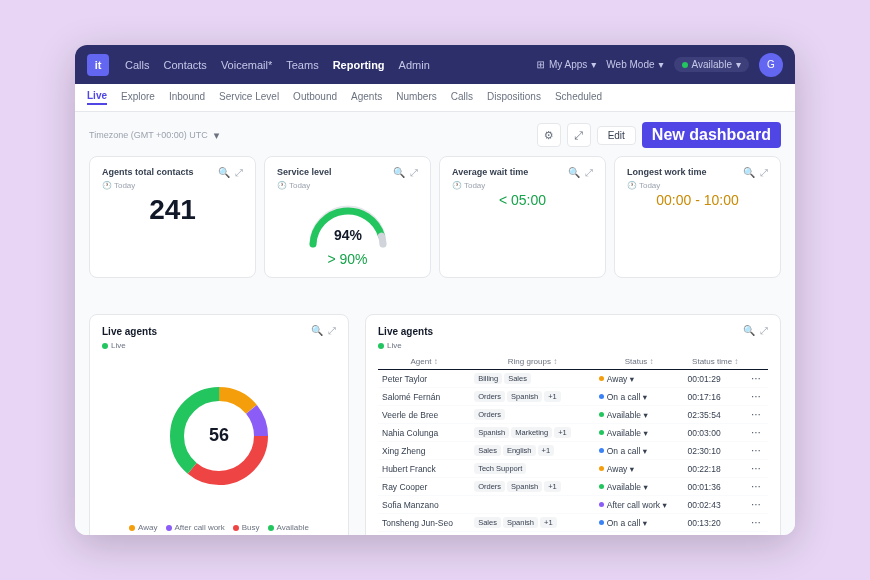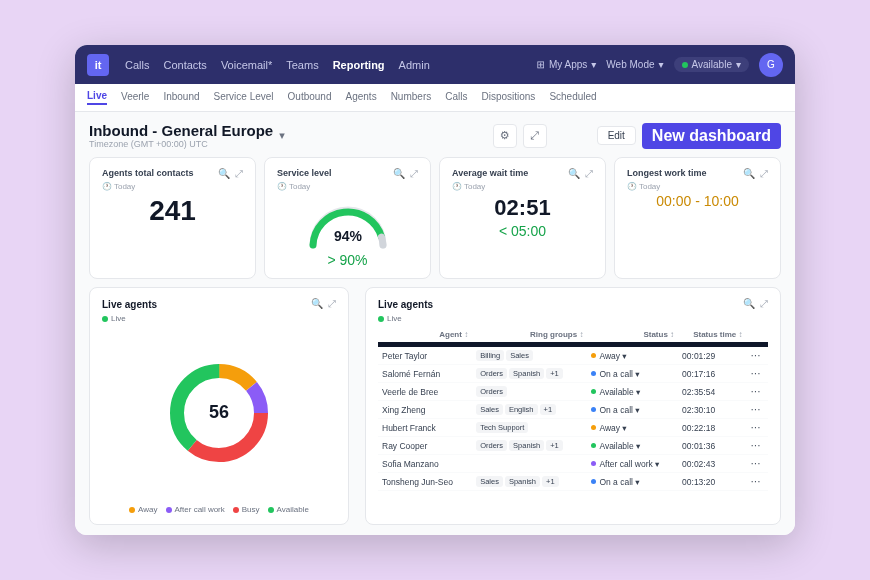--- a/index.html
+++ b/index.html
@@ -169,21 +169,20 @@
       color: #6b7280;
     }
     .btn-edit {
       background: #fff;
       border: 1px solid #e5e7eb;
       border-radius: 4px;
       padding: 3px 10px;
       font-size: 10px;
       color: #374151;
       cursor: pointer;
-      margin-left: 44px;
     }
     .btn-new {
       background: #4f46e5;
       border: none;
       border-radius: 4px;
       padding: 4px 10px;
       font-size: 16px;
       color: #fff;
       cursor: pointer;
       font-weight: 600;
@@ -249,20 +248,21 @@
       flex-direction: column;
       align-items: center;
       margin-top: 4px;
     }
     
     .bottom-row {
       display: grid;
       grid-template-columns: 1fr 1.6fr;
       gap: 16px;
       flex: 1;
+      margin-top: 28px;
     }
     .panel-card {
       background: #fff;
       border-radius: 8px;
       border: 1px solid #e5e7eb;
       padding: 10px 12px;
       overflow: hidden;
       display: flex;
       flex-direction: column;
     }
@@ -309,24 +309,24 @@
       margin-top: 6px;
     }
     
     .agent-table {
       width: 100%;
       border-collapse: collapse;
       font-size: 8.5px;
     }
     .agent-table th {
       color: #6b7280;
-      font-weight: 700;
-      text-align: right;
+      font-weight: 400;
+      text-align: center;
       padding: 3px 4px;
-      border-bottom: 5px solid #0f172a;
+      border-bottom: 1px solid #0f172a;
       font-size: 8px;
     }
     .agent-table td {
       padding: 3px 4px;
       color: #374151;
       border-bottom: 1px solid #f9fafb;
       white-space: nowrap;
     }
     .tag {
       display: inline-block;
@@ -386,37 +386,36 @@
       <span class="status-pill">
         <span class="status-dot-green"></span>
         <span>Available</span> ▾
       </span>
       <div class="avatar-circle">G</div>
     </div>
   </div>
 
   <div class="sub-nav">
     <span class="sub-nav-link active">Live</span>
-    <span class="sub-nav-link">Veerle</span>
+    <span class="sub-nav-link">Explore</span>
     <span class="sub-nav-link">Inbound</span>
     <span class="sub-nav-link">Service Level</span>
     <span class="sub-nav-link">Outbound</span>
     <span class="sub-nav-link">Agents</span>
     <span class="sub-nav-link">Numbers</span>
     <span class="sub-nav-link">Calls</span>
     <span class="sub-nav-link">Dispositions</span>
     <span class="sub-nav-link">Scheduled</span>
   </div>
 
   <div class="content">
 
     <div class="dash-header">
       <div class="dash-title-area">
         <div>
-          <div class="dash-title">Inbound - General Europe</div>
           <div class="dash-subtitle">Timezone (GMT +00:00) UTC</div>
         </div>
         <span class="chevron-icon">▾</span>
       </div>
       <div class="dash-actions">
         <div class="icon-btn">⚙</div>
         <div class="icon-btn">⤢</div>
         <button class="btn-edit">Edit</button>
         <button class="btn-new">New dashboard</button>
       </div>
@@ -470,21 +469,20 @@
           <span class="kpi-label">Average wait time</span>
           <div class="kpi-icons">
             <span class="kpi-icon">🔍</span>
             <span class="kpi-icon">⤢</span>
           </div>
         </div>
         <div class="kpi-sub">
           <span>🕐</span>
           <span>Today</span>
         </div>
-        <div class="kpi-value kpi-value-sm">02:51</div>
         <div class="kpi-badge badge-green">&lt; 05:00</div>
       </div>
 
       <div class="kpi-card">
         <div class="kpi-card-header">
           <span class="kpi-label">Longest work time</span>
           <div class="kpi-icons">
             <span class="kpi-icon">🔍</span>
             <span class="kpi-icon">⤢</span>
           </div>
@@ -602,20 +600,32 @@
                   <td>
                     <div class="status-cell">
                       <span class="status-dot dot-available"></span>
                       <span>Available ▾</span>
                     </div>
                   </td>
                   <td>02:35:54</td>
                   <td class="more-btn">···</td>
                 </tr>
                 <tr>
+                  <td>Nahia Colunga</td>
+                  <td><span class="tag">Spanish</span><span class="tag">Marketing</span><span class="tag">+1</span></td>
+                  <td>
+                    <div class="status-cell">
+                      <span class="status-dot dot-available"></span>
+                      <span>Available ▾</span>
+                    </div>
+                  </td>
+                  <td>00:03:00</td>
+                  <td class="more-btn">···</td>
+                </tr>
+                <tr>
                   <td>Xing Zheng</td>
                   <td><span class="tag">Sales</span><span class="tag">English</span><span class="tag">+1</span></td>
                   <td>
                     <div class="status-cell">
                       <span class="status-dot dot-oncall"></span>
                       <span>On a call ▾</span>
                     </div>
                   </td>
                   <td>02:30:10</td>
                   <td class="more-btn">···</td>

